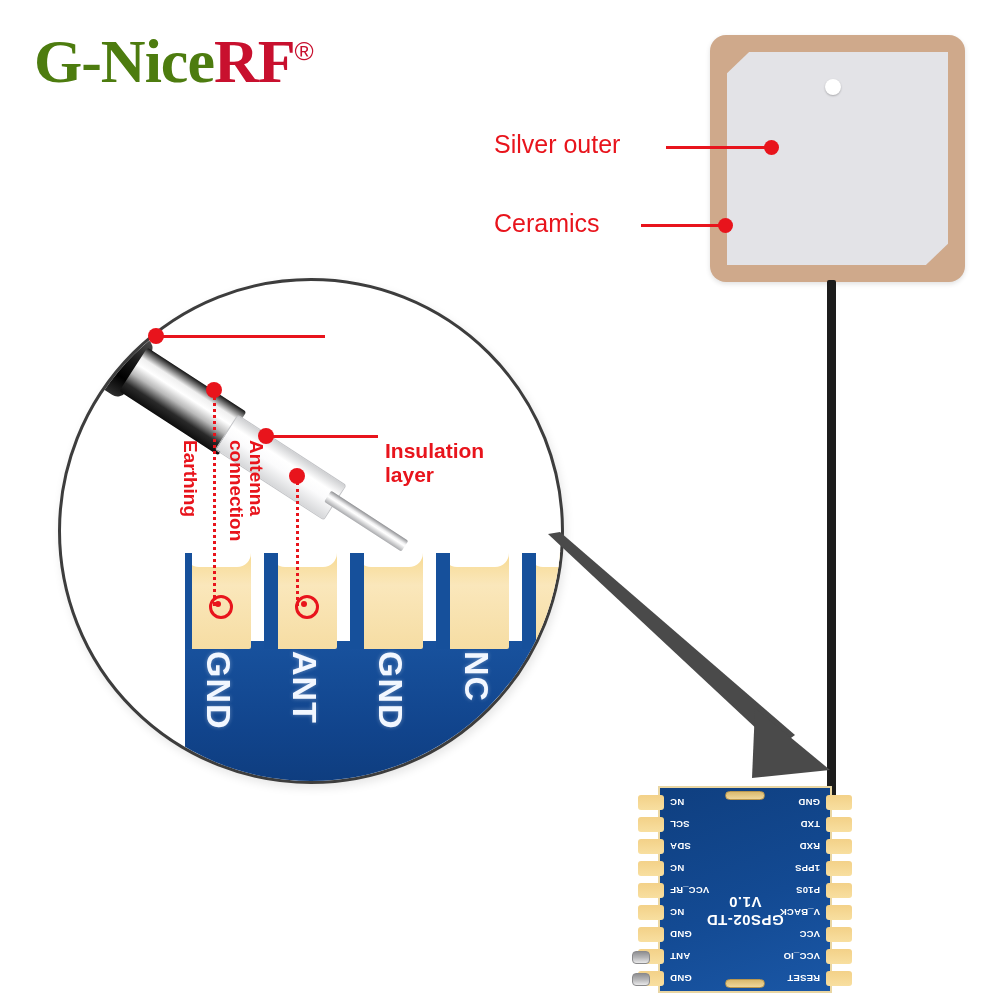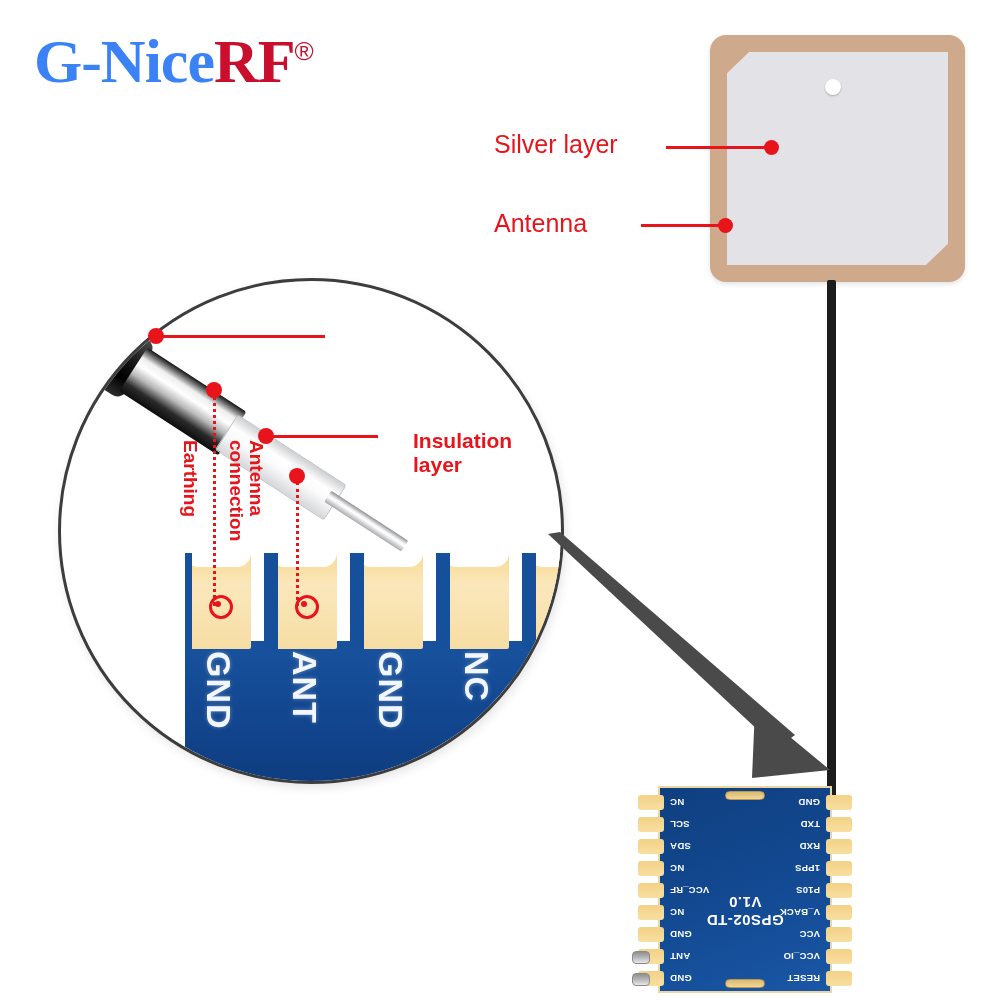--- a/index.html
+++ b/index.html
@@ -24,21 +24,21 @@
     position: absolute;
     left: 34px;
     top: 30px;
     font-family: "Liberation Serif", serif;
     font-weight: bold;
     font-size: 62px;
     line-height: 1;
     white-space: nowrap;
     letter-spacing: -1px;
   }
-  #logo .blue { color: #3b82f6; }
+  #logo .blue { color: #4d7c0f; }
   #logo .red  { color: #c8102e; }
   #logo .reg {
     font-size: 26px;
     vertical-align: super;
     color: #c8102e;
     font-family: "Liberation Sans", sans-serif;
     font-weight: normal;
   }
 
   
@@ -338,25 +338,25 @@
     <span class="blue">G-Nice</span><span class="red">RF</span><span class="reg">®</span>
   </div>
 
   <div id="antenna">
     <div class="silver"></div>
     <div class="feed"></div>
   </div>
 
   <div id="cable-main"></div>
 
-  <div class="rlabel" style="left:494px; top:130px;">Silver layer</div>
+  <div class="rlabel" style="left:494px; top:130px;">Silver outer</div>
   <div class="lead" style="left:666px; top:146px; width:105px;"></div>
   <div class="dot" style="left:764px; top:140px; width:15px; height:15px;"></div>
 
-  <div class="rlabel" style="left:494px; top:209px;">Antenna</div>
+  <div class="rlabel" style="left:494px; top:209px;">Ceramics</div>
   <div class="lead" style="left:641px; top:224px; width:85px;"></div>
   <div class="dot" style="left:718px; top:218px; width:15px; height:15px;"></div>
 
   <div id="magnifier">
     <div class="inner">
 
       <div class="coax-wrap">
         <div class="coax-tail"></div>
         <div class="coax-jacket"></div>
         <div class="coax-braid"></div>
@@ -397,21 +397,21 @@
           </div>
       </div>
     </div>
   </div>
 
   <div class="dot" style="left:148px; top:328px; width:16px; height:16px;"></div>
   <div class="lead" style="left:160px; top:335px; width:165px;"></div>
 
   <div class="dot" style="left:258px; top:428px; width:16px; height:16px;"></div>
   <div class="lead" style="left:270px; top:435px; width:108px;"></div>
-  <div class="rlabel bold" style="left:385px; top:429px;margin-left:28px;">Insulation
+  <div class="rlabel bold" style="left:385px; top:439px;">Insulation
 layer</div>
 
   <div class="dot" style="left:206px; top:382px; width:16px; height:16px;"></div>
   <div class="dotted" style="left:213px; top:396px; height:210px;"></div>
   <div class="vlabel" style="left:200px; top:440px;">Earthing</div>
 
   <div class="dot" style="left:289px; top:468px; width:16px; height:16px;"></div>
   <div class="dotted" style="left:296px; top:482px; height:124px;"></div>
   <div class="vlabel" style="left:266px; top:440px;">Antenna
 connection</div>

